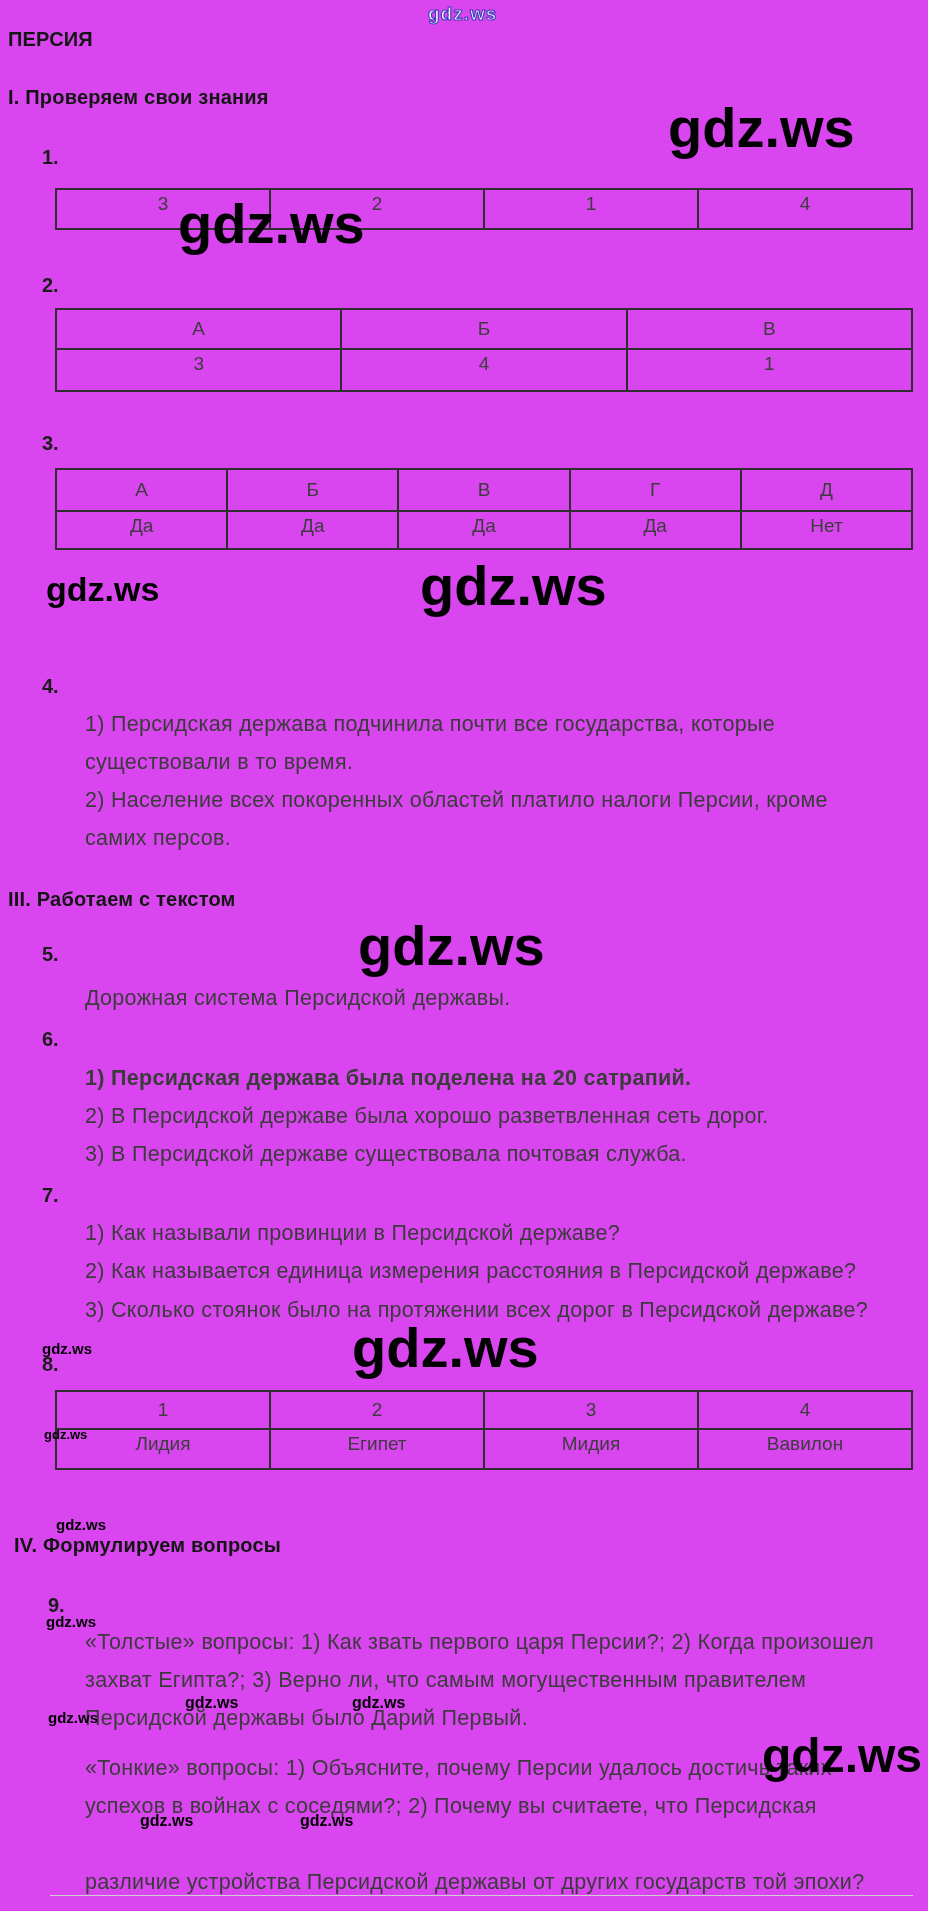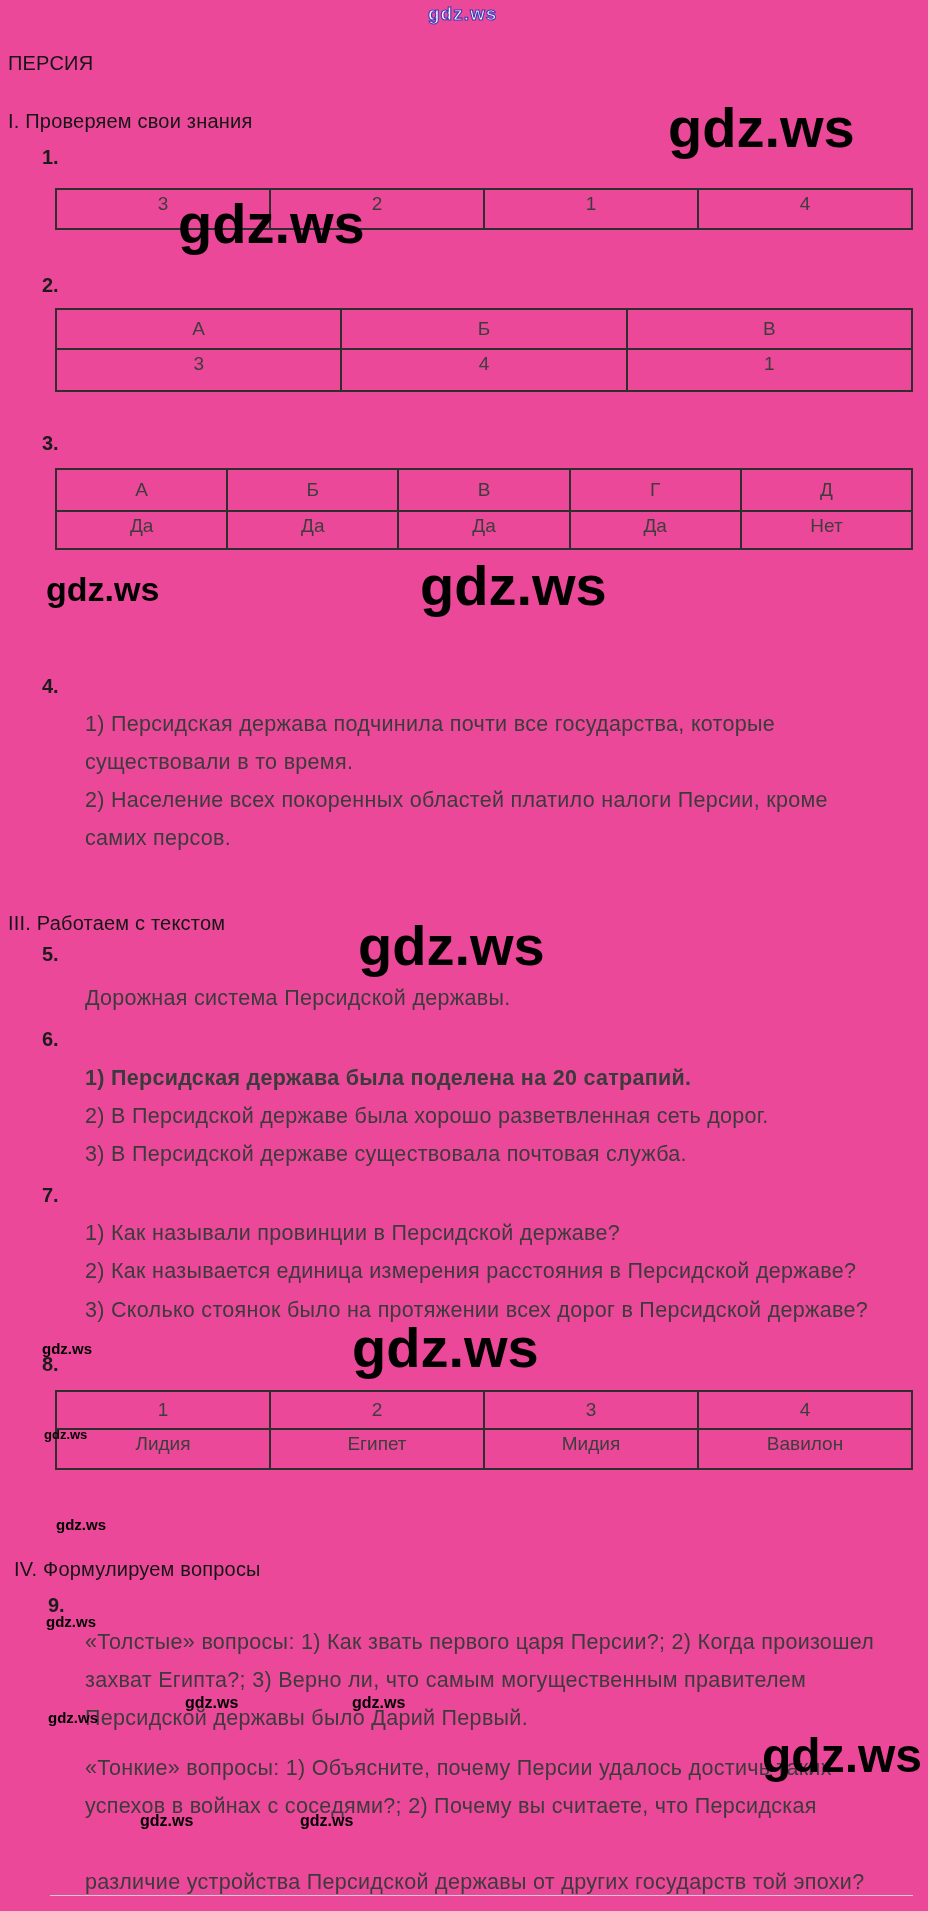--- a/index.html
+++ b/index.html
@@ -1,24 +1,24 @@
 <!DOCTYPE html>
 <html><head>
 <meta charset="utf-8">
 <style>
   html,body{margin:0;padding:0;background:#fff;}
   #page{
     position:relative;
     width:928px;height:1911px;
-    background:#ec4899;
+    background:#d946ef;
     font-family:"Liberation Sans", sans-serif;
     overflow:hidden;
   }
   
-  .h{position:absolute;font-weight:normal;color:#151515;font-size:20px;white-space:nowrap;letter-spacing:.2px;margin-top:24px;}
+  .h{position:absolute;font-weight:bold;color:#151515;font-size:20px;white-space:nowrap;letter-spacing:.2px;}
   .num{position:absolute;font-weight:bold;color:#1c1c1c;font-size:20px;white-space:nowrap;}
   
   .pl{position:absolute;font-size:21.5px;color:#3b3b3b;white-space:nowrap;letter-spacing:.3px;}
   .ul{text-underline-offset:4px;}
   
   .tbl{position:absolute;left:55px;width:858px;border:2px solid #2e2e2e;box-sizing:border-box;background:transparent;}
   .trow{display:flex;}
   .trow + .trow{border-top:2px solid #2e2e2e;}
   .tcell{flex:1;text-align:center;font-size:19px;color:#3d3d3d;box-sizing:border-box;overflow:hidden;}
   .tcell + .tcell{border-left:2px solid #2e2e2e;}

